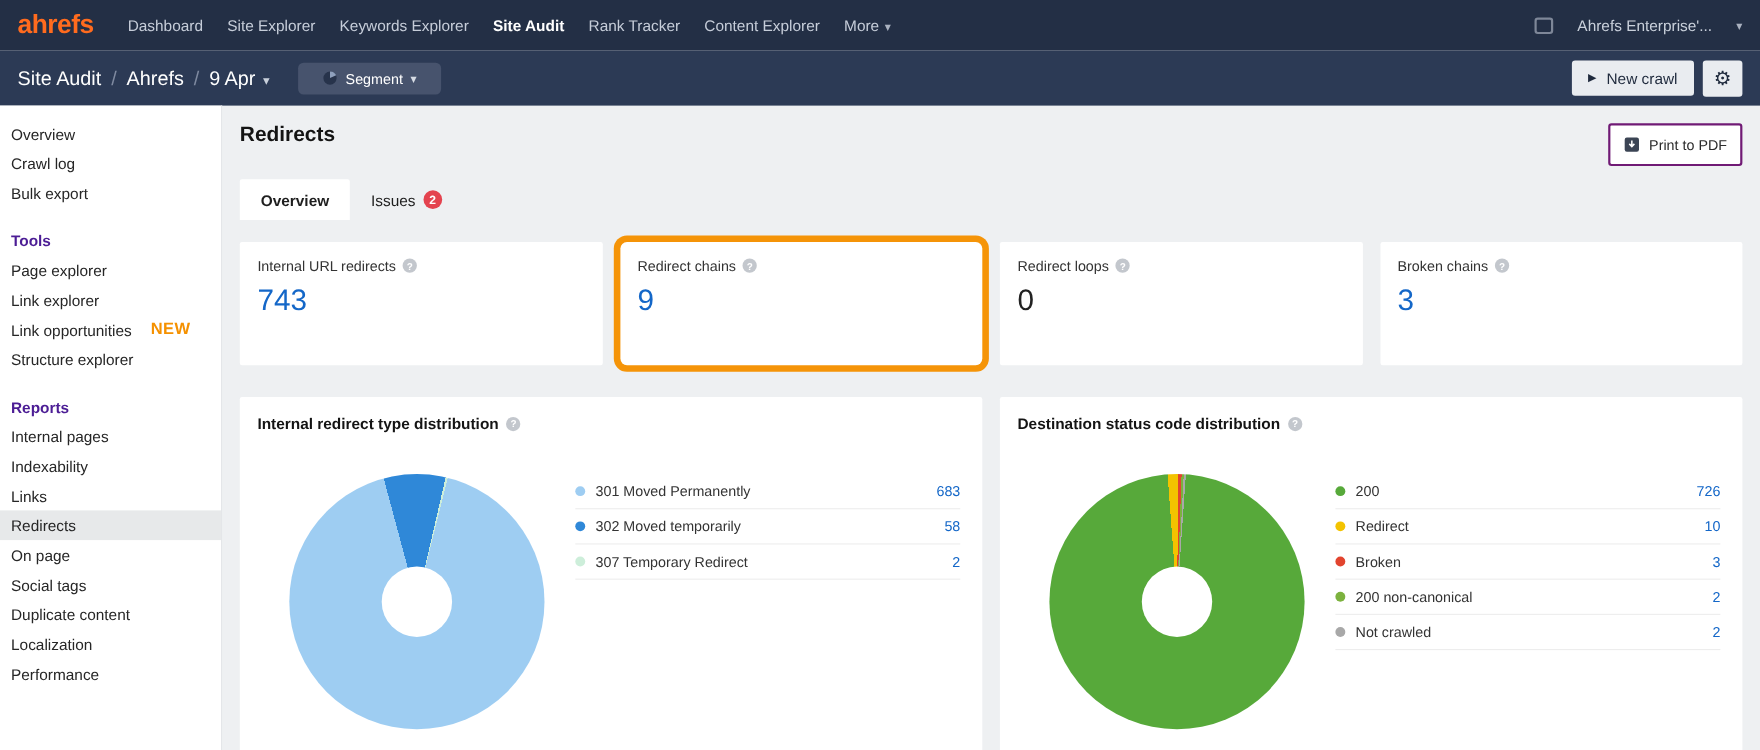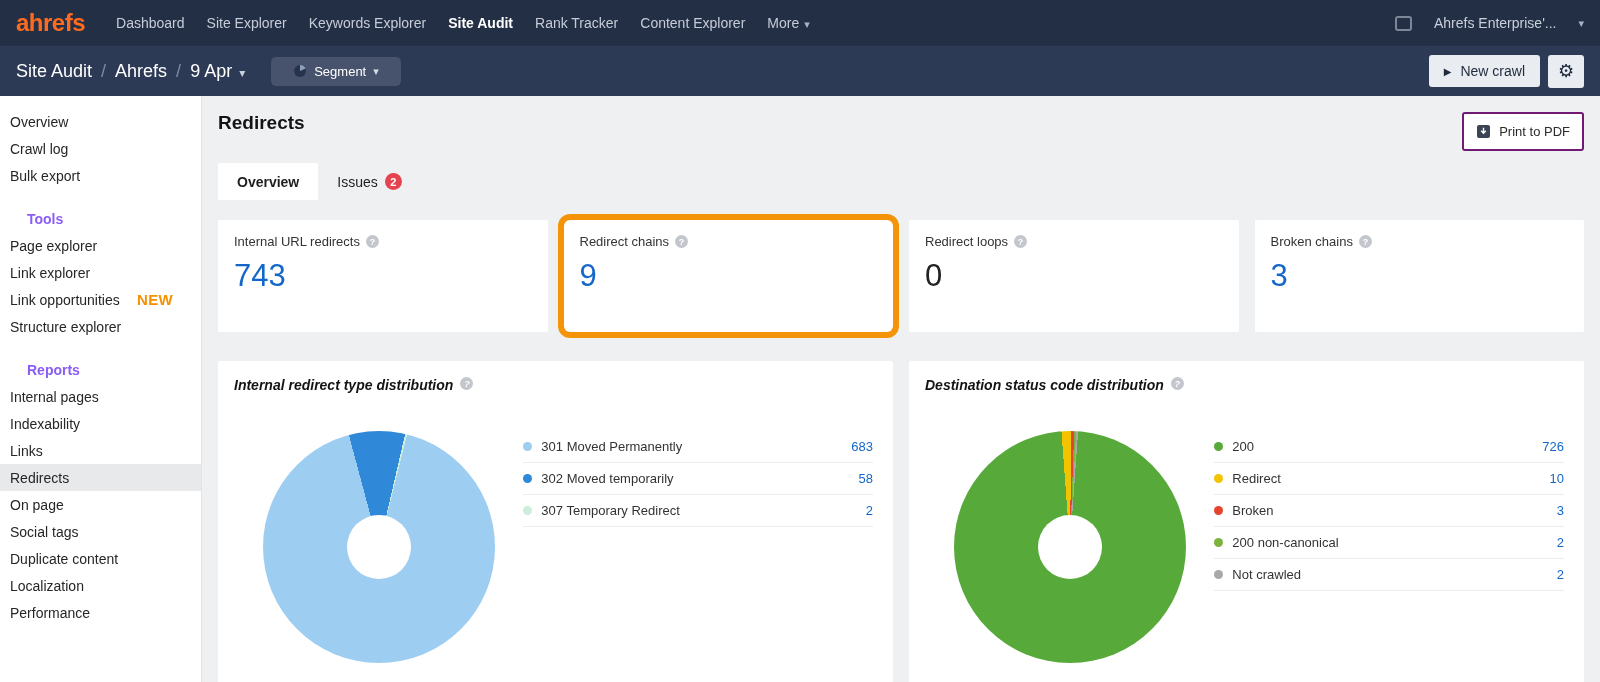--- a/index.html
+++ b/index.html
@@ -53,21 +53,21 @@
     font-size:18px; color:#1f2a3d;
   }
 
   
   .layout { display:flex; height:586px; }
 
   
   .sidebar { width:202px; background:#fff; flex-shrink:0; padding-top:12px; border-right:1px solid #e2e4e7; overflow:hidden; }
   .side-item { font-size:14px; color:#262626; padding:4px 10px; height:27px; display:flex; align-items:center; cursor:pointer; }
   .side-item.active { background:#e7e9ea; }
-  .side-header { font-size:14px; font-weight:bold; color:#8b5cf6; padding:4px 27px; margin-top:16px; height:27px; display:flex; align-items:center; }
+  .side-header { font-size:14px; font-weight:bold; color:#4c1d95; padding:4px 10px; margin-top:16px; height:27px; display:flex; align-items:center; }
   .count-badge {
     margin-left:auto; margin-right:18px; background:#e4434f; color:#fff;
     font-size:11px; font-weight:bold; border-radius:10px; padding:3px 6px; line-height:1;
   }
   .new-tag { margin-left:auto; margin-right:18px; color:#f59100; font-size:15px; font-weight:bold; letter-spacing:0.3px; }
 
   
   .content { flex:1; padding:16px; position:relative; overflow:hidden; }
   .content-header { display:flex; align-items:flex-start; justify-content:space-between; margin-bottom:12px; }
   .page-title { font-size:19px; font-weight:bold; color:#141414; }
@@ -88,26 +88,26 @@
 
   .metrics-row { display:flex; gap:16px; margin-bottom:29px; }
   .metric-card { background:#fff; flex:1; height:112px; padding:14px 16px; border-radius:2px; }
   .metric-card.highlighted { box-shadow:0 0 0 6px #f59408; border-radius:6px; }
   .metric-label { font-size:13px; color:#333; display:flex; align-items:center; gap:6px; }
   .q-icon {
     width:13px; height:13px; border-radius:50%; background:#c3c7cd; color:#fff;
     font-size:9px; font-weight:bold; display:inline-flex; align-items:center; justify-content:center;
     cursor:pointer; flex-shrink:0;
   }
-  .metric-value { font-size:31px; color:#1467c8; margin-top:9px; }
+  .metric-value { font-size:27px; color:#1467c8; margin-top:9px; }
   .metric-value.dark { color:#222; }
 
   .charts-row { display:flex; gap:16px; }
   .chart-card { background:#fff; flex:1; height:352px; padding:16px; border-radius:2px; }
-  .chart-title { font-size:14px; font-weight:bold; color:#141414; display:flex; align-items:flex-start; gap:7px;font-style:italic; }
+  .chart-title { font-size:14px; font-weight:bold; color:#141414; display:flex; align-items:center; gap:7px; }
   .chart-body { display:flex; align-items:flex-start; margin-top:38px; }
   .donut-wrap { width:45%; display:flex; justify-content:center; flex-shrink:0; }
   .donut { width:232px; height:232px; border-radius:50%; position:relative; }
   .donut::after { content:""; position:absolute; inset:84px; background:#fff; border-radius:50%; }
   .legend { flex:1; margin-right:4px; }
   .legend-row { display:flex; align-items:center; height:32px; border-bottom:1px solid #ededed; font-size:13px; color:#333; }
   .dot { width:9px; height:9px; border-radius:50%; margin-right:9px; flex-shrink:0; }
   .legend-val { margin-left:auto; color:#1467c8; }
 </style>
 </head>

